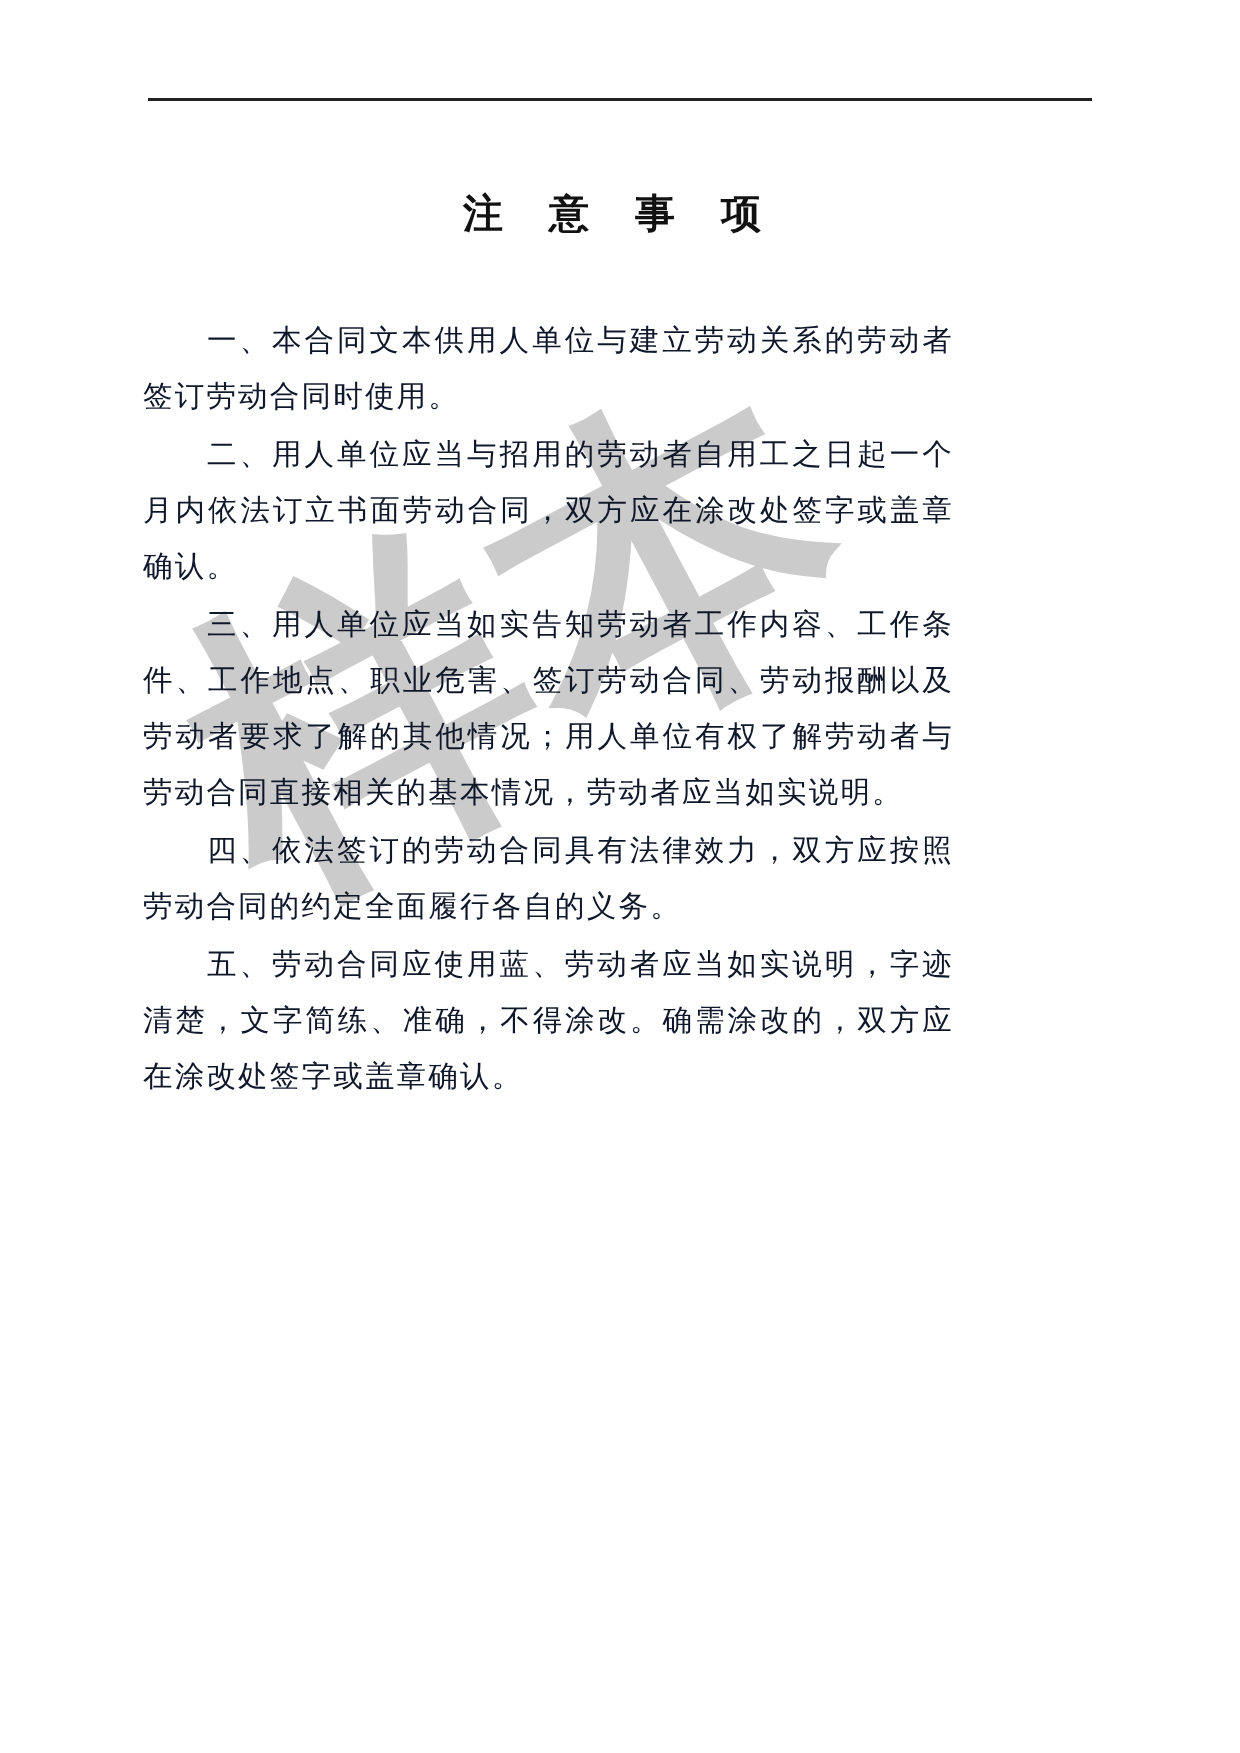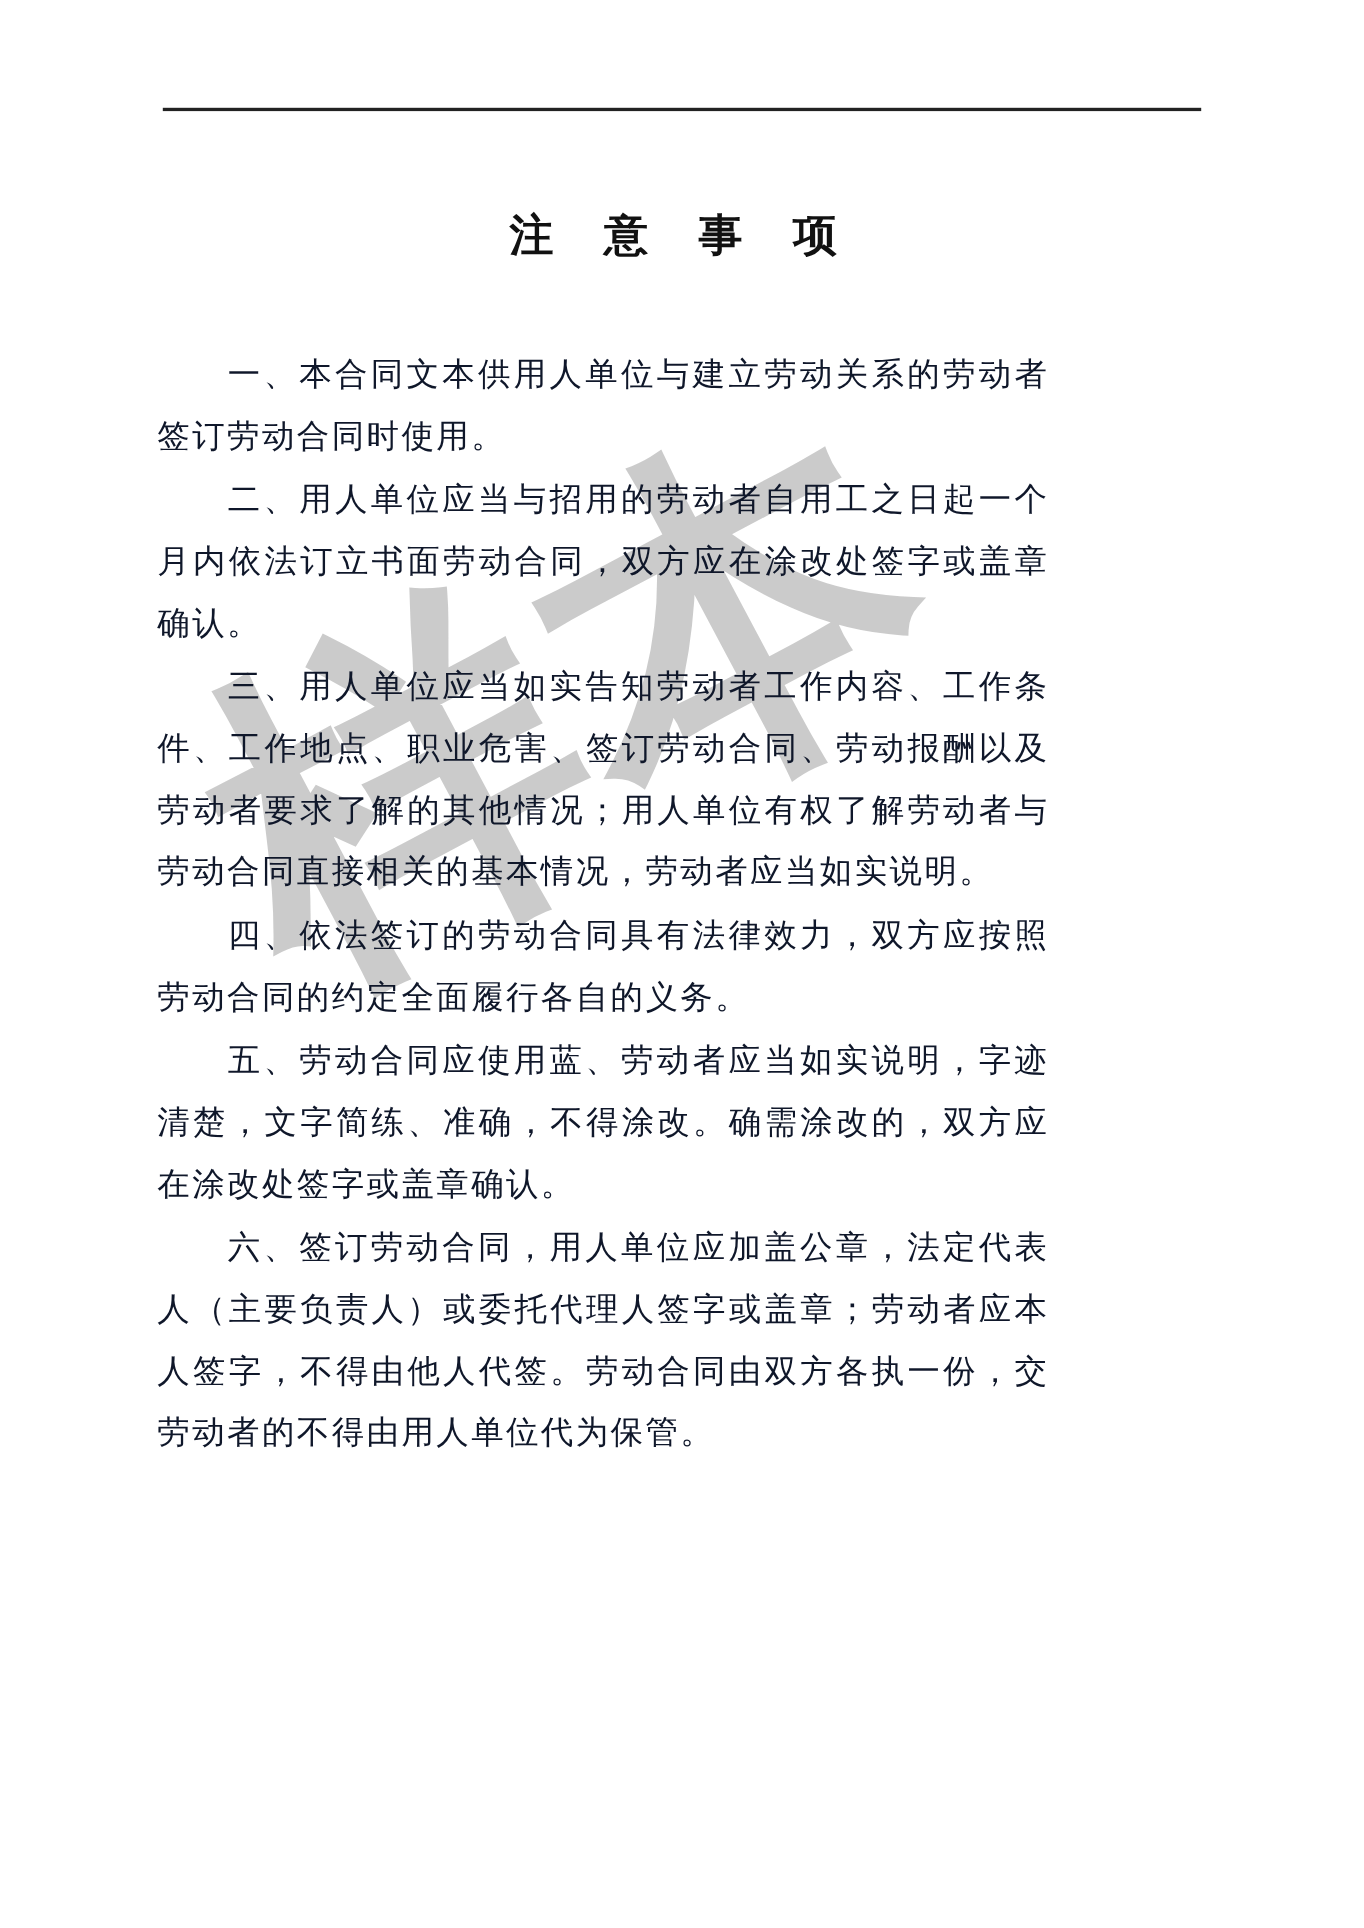--- a/index.html
+++ b/index.html
@@ -115,17 +115,16 @@
   <div class="content">
 
     <div class="doc-title">注 意 事 项</div>
 
     <div class="body-block">
       <p class="para">一、本合同文本供用人单位与建立劳动关系的劳动者签订劳动合同时使用。</p>
       <p class="para">二、用人单位应当与招用的劳动者自用工之日起一个月内依法订立书面劳动合同，双方应在涂改处签字或盖章确认。</p>
       <p class="para">三、用人单位应当如实告知劳动者工作内容、工作条件、工作地点、职业危害、签订劳动合同、劳动报酬以及劳动者要求了解的其他情况；用人单位有权了解劳动者与劳动合同直接相关的基本情况，劳动者应当如实说明。</p>
       <p class="para">四、依法签订的劳动合同具有法律效力，双方应按照劳动合同的约定全面履行各自的义务。</p>
       <p class="para">五、劳动合同应使用蓝、劳动者应当如实说明，字迹清楚，文字简练、准确，不得涂改。确需涂改的，双方应在涂改处签字或盖章确认。</p>
-      <p class="para">六、签订劳动合同，用人单位应加盖公章，法定代表人（主要负责人）或委托代理人签字或盖章；劳动者应本人签字，不得由他人代签。劳动合同由双方各执一份，交劳动者的不得由用人单位代为保管。</p>
     </div>
 
   </div>
 </div>
 
 </body></html>

